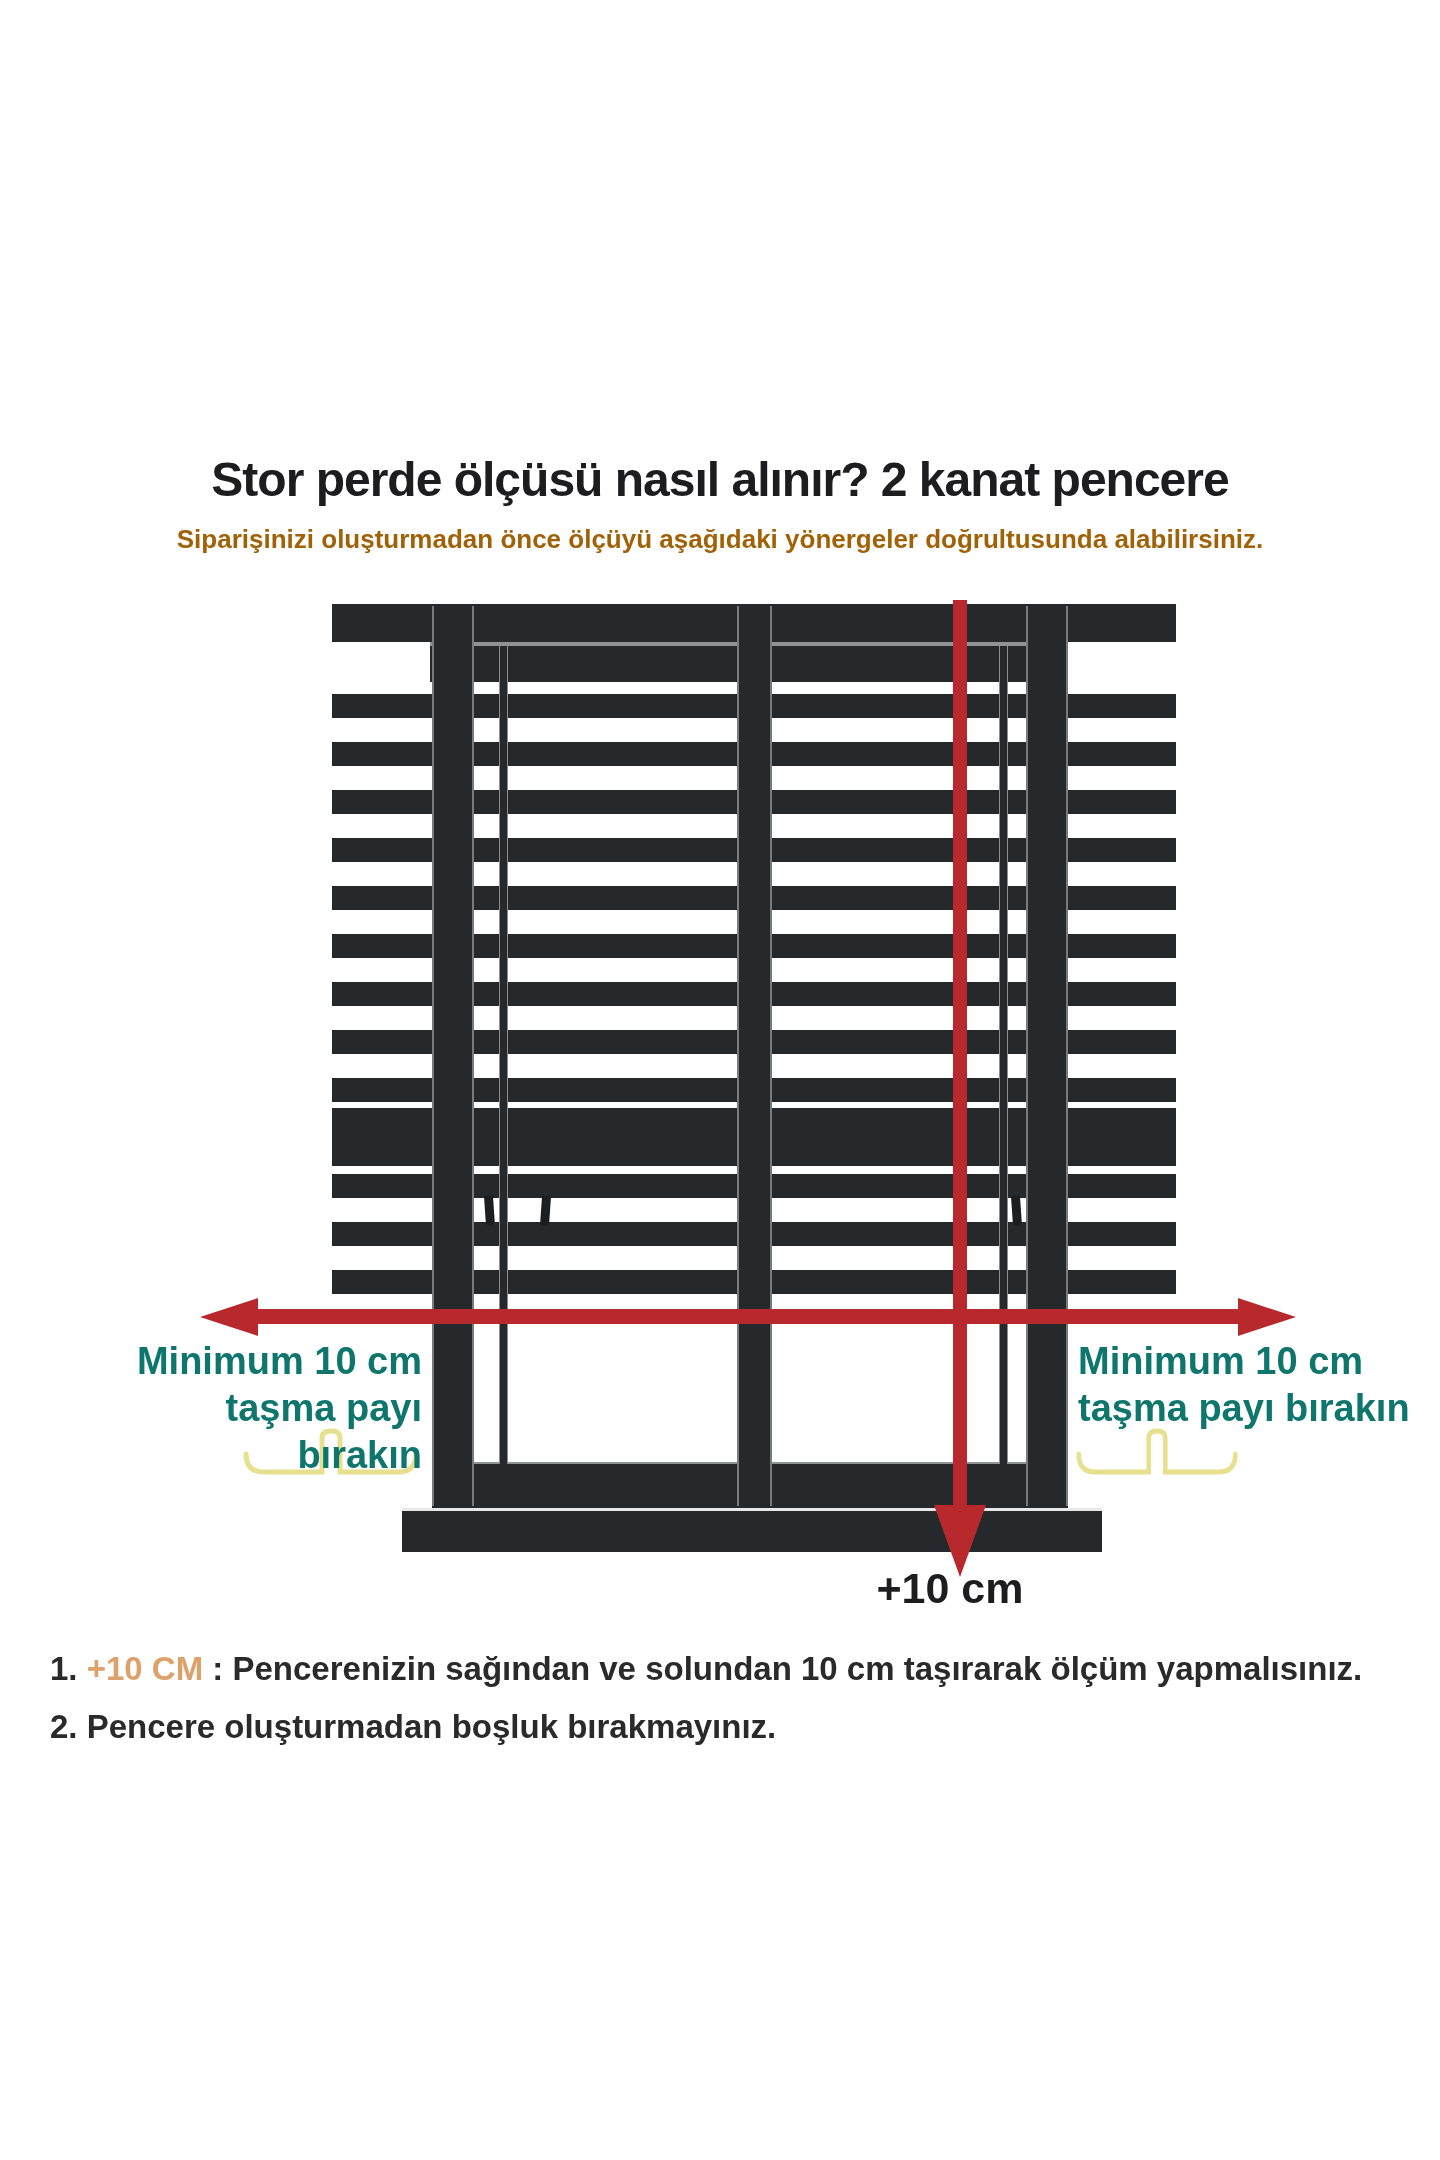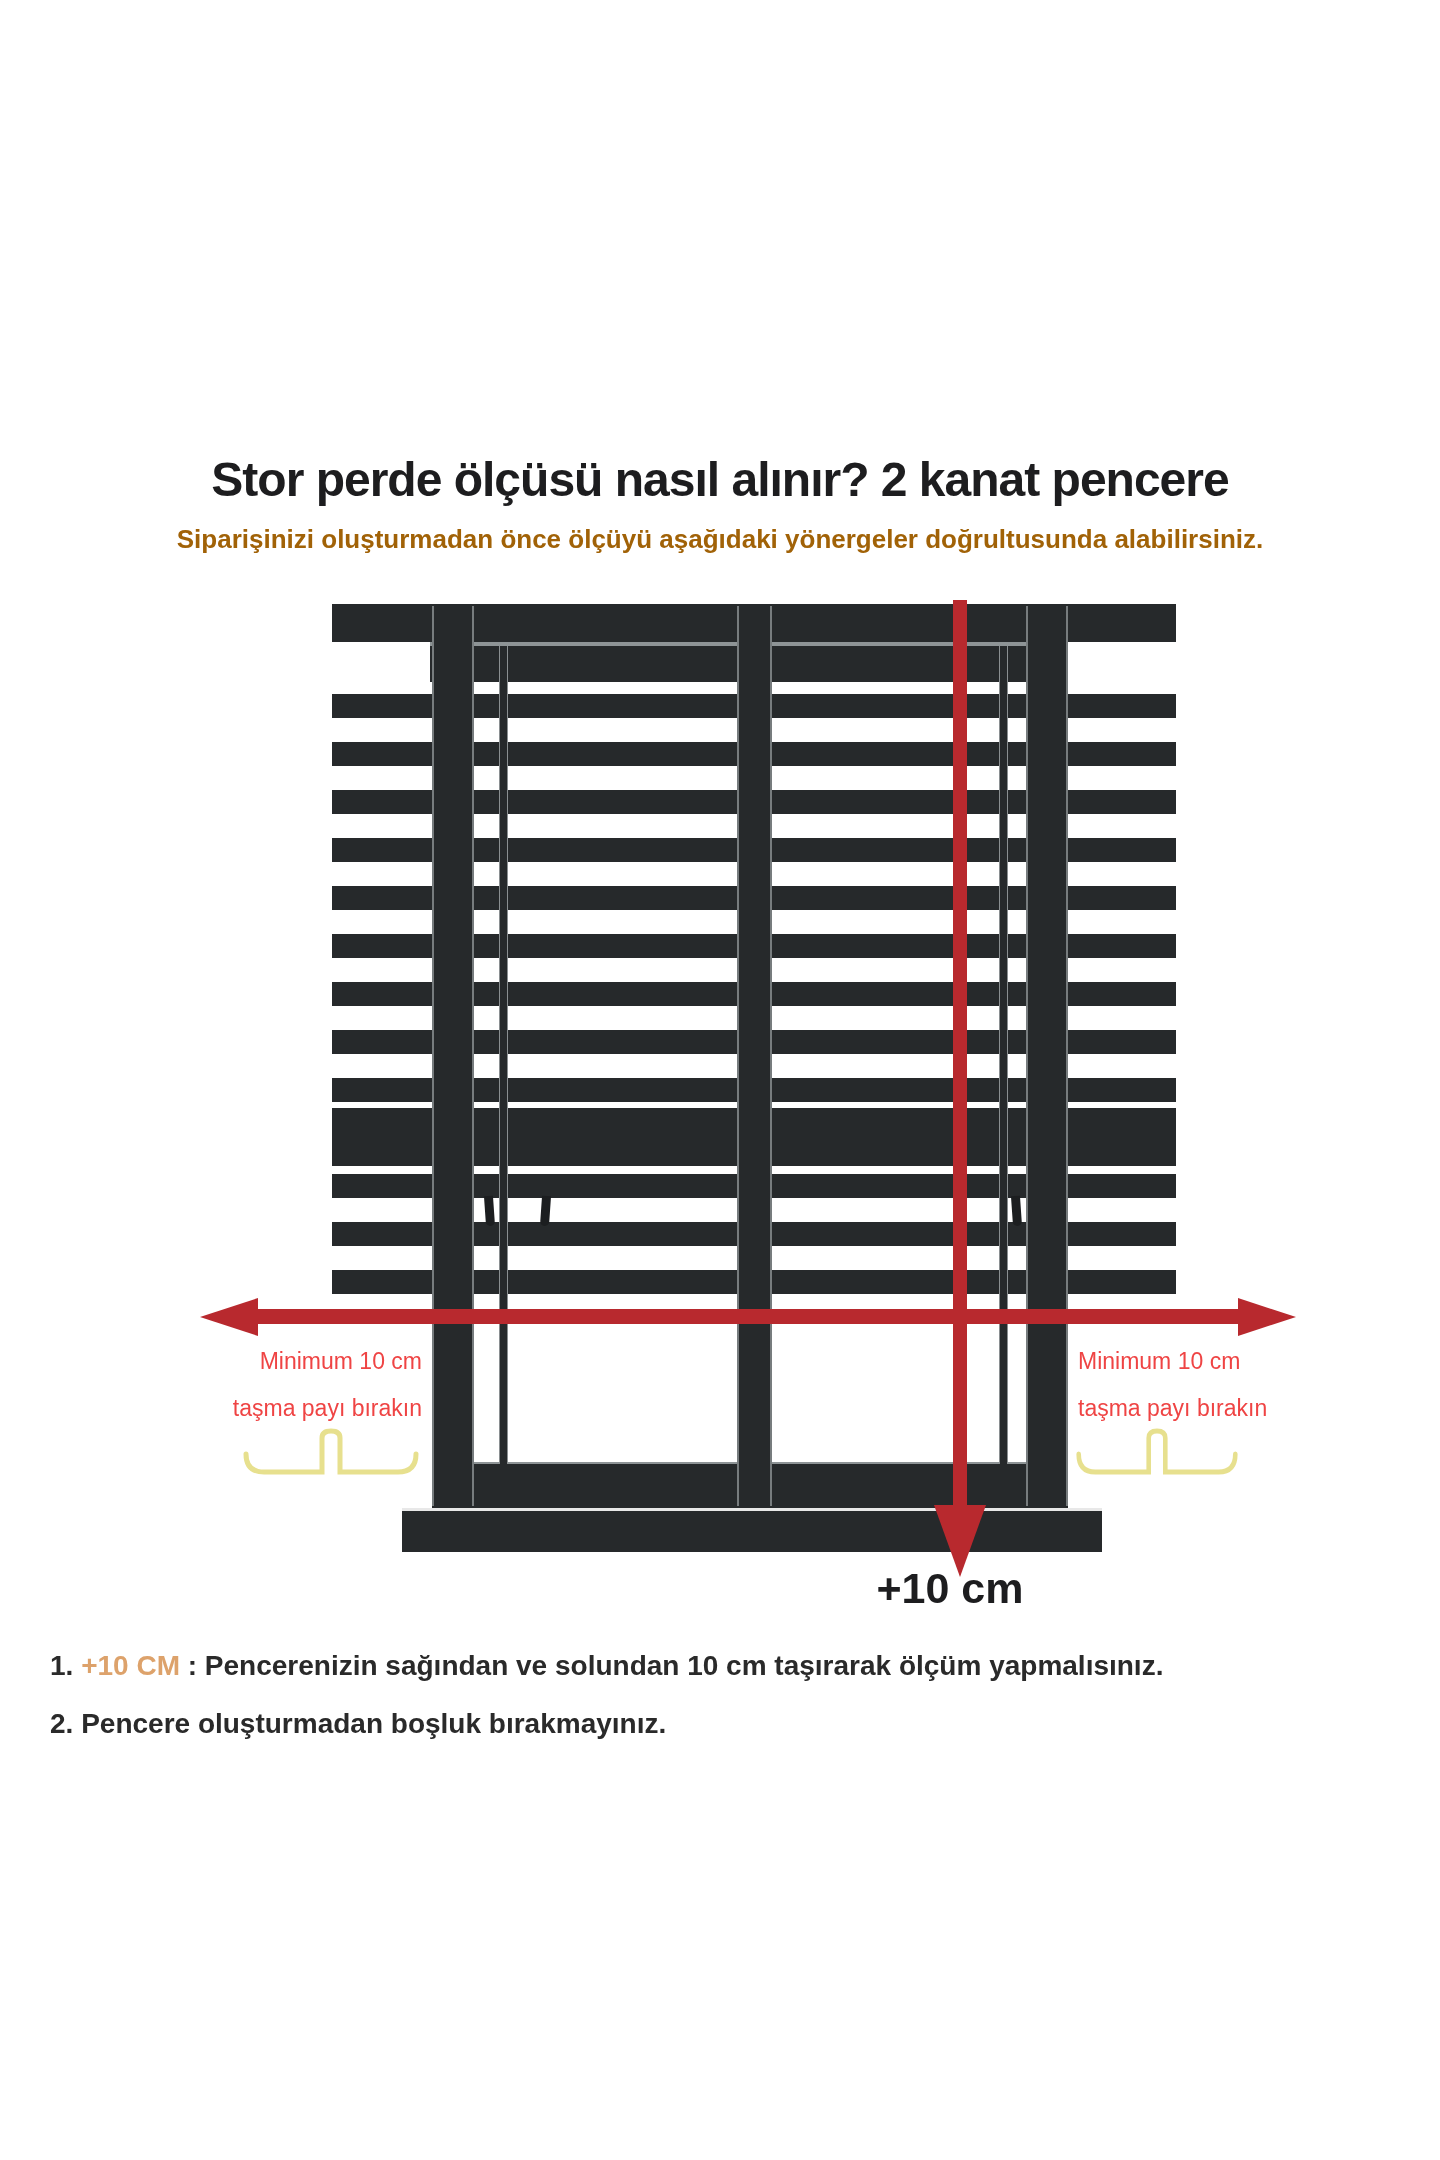--- a/index.html
+++ b/index.html
@@ -54,25 +54,25 @@
   .h-head-right{left:1238px;top:1298px;width:0;height:0;z-index:4;
     border-left:58px solid var(--arrow-red);border-top:19px solid transparent;border-bottom:19px solid transparent;}
   .v-line{left:953px;top:600px;width:14px;height:905px;background:var(--arrow-red);z-index:4;}
   .v-head{left:934px;top:1505px;width:0;height:0;z-index:4;
     border-top:72px solid var(--arrow-red);border-left:26px solid transparent;border-right:26px solid transparent;}
   
   .brace{z-index:4;color:var(--brace-yellow);}
   .brace-left{left:242px;top:1424px;}
   .brace-right{left:1075px;top:1424px;}
   
-  .note{z-index:5;font-size:23px;font-weight:400;color:#ef4444;line-height:47px;}
+  .note{z-index:5;font-size:38px;font-weight:700;color:#0f766e;line-height:47px;}
   .note-left{left:92px;top:1338px;width:330px;text-align:right;}
   .note-right{left:1078px;top:1338px;width:360px;text-align:left;}
   .plus-label{left:840px;top:1564px;width:220px;text-align:center;font-size:43px;font-weight:700;color:#1d1d1f;z-index:5;}
-  .instr{z-index:5;font-size:28px;font-weight:700;color:#2a2a2a;white-space:nowrap;}
+  .instr{z-index:5;font-size:33px;font-weight:700;color:#2a2a2a;white-space:nowrap;}
   .instr-1{left:50px;top:1650px;}
   .instr-2{left:50px;top:1708px;}
   .hl{color:var(--list-highlight);}
 </style>
 </head>
 <body>
 
 <div class="abs title">Stor perde ölçüsü nasıl alınır? 2 kanat pencere</div>
 <div class="abs subtitle">Siparişinizi oluşturmadan önce ölçüyü aşağıdaki yönergeler doğrultusunda alabilirsiniz.</div>
 

